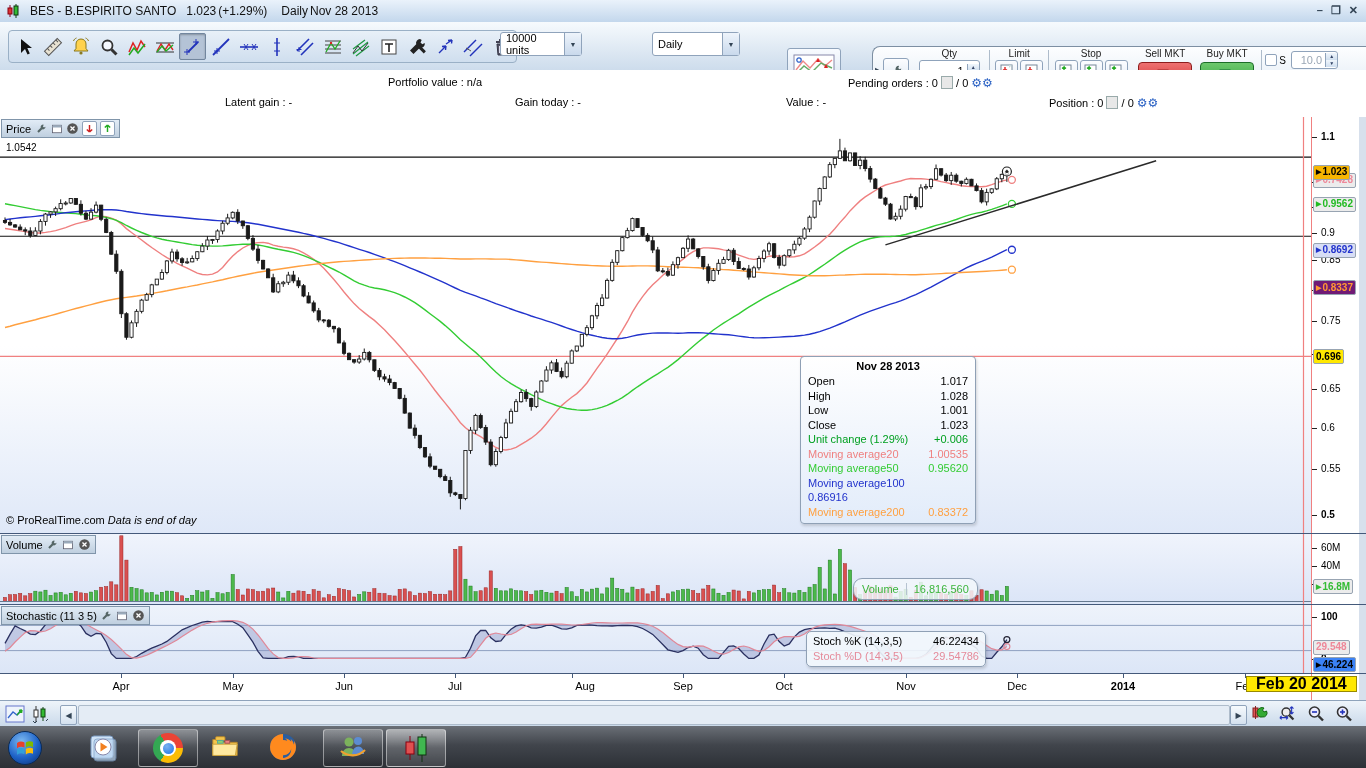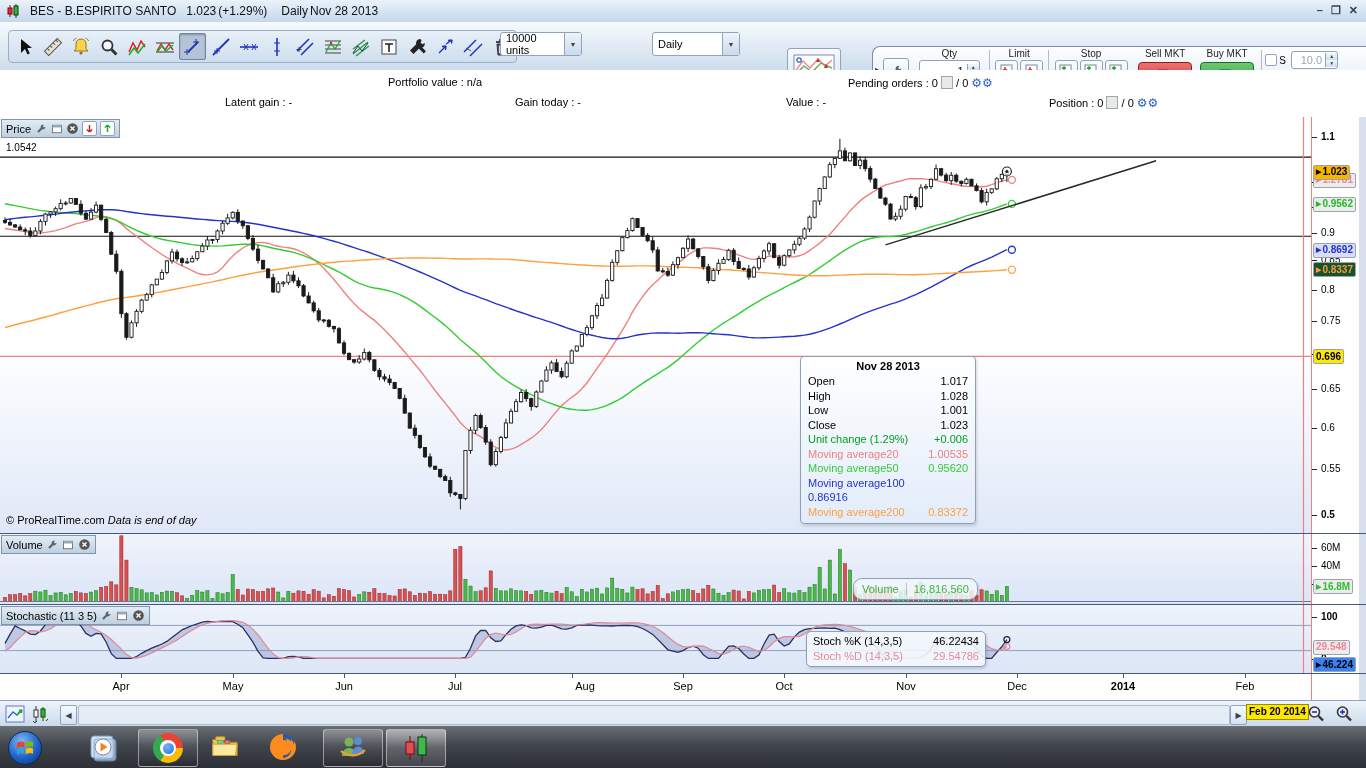--- a/index.html
+++ b/index.html
@@ -76,21 +76,21 @@
   #gutter .ticklab{position:absolute;left:9px;font-size:10px;color:#000;}
   .ptag{position:absolute;left:1px;height:13px;line-height:12px;font-size:10px;font-weight:bold;
     border:1px solid #98a4b2;border-radius:2px;padding:0 2px;display:flex;align-items:center;white-space:nowrap;}
   .ptag .ar{font-size:7px;margin-right:1px;}
   #rscroll{position:absolute;left:1358px;top:117px;width:8px;height:583px;background:#d7e0ec;border-left:1px solid #9ab0c6;}
   
   #xstrip{position:absolute;left:0;top:673px;width:1311px;height:27px;background:#fff;z-index:10;}
   .mtick{position:absolute;top:0;width:1px;height:5px;background:#44597a;}
   .mlab{position:absolute;top:7px;font-size:11px;color:#000;transform:translateX(-50%);white-space:nowrap;}
   #cursor-xtag{position:absolute;left:1246px;top:676px;z-index:45;background:#ffe800;border:1px solid #998a00;
-    font-size:10px;font-weight:bold;padding:0 2px;height:14px;line-height:14px;margin-top:28px;}
+    font-size:16px;font-weight:bold;padding:0 9px;height:14px;line-height:14px;}
   
   #appbar{position:absolute;left:0;top:700px;width:1366px;height:26px;
     background:linear-gradient(#eef4fa,#c9d9ea);border-top:1px solid #8fa3bb;}
   .abtn{position:absolute;top:3px;width:20px;height:20px;display:flex;align-items:center;justify-content:center;}
   .scrollarr{position:absolute;top:4px;width:15px;height:18px;background:linear-gradient(#f6fafd,#d4e1ef);
     border:1px solid #8fa3bb;border-radius:2px;display:flex;align-items:center;justify-content:center;font-size:8px;color:#345;}
   #scrolltrack{position:absolute;left:78px;top:4px;width:1150px;height:18px;background:#e4ecf5;
     border:1px solid #aebccb;border-radius:2px;}
   
   #taskbar{position:absolute;left:0;top:726px;width:1366px;height:42px;
@@ -1225,31 +1225,31 @@
       <div class="tickline" style="top: 448.5px;"></div>
       <div class="ticklab" style="top: 442.5px;">40M</div>
       <div class="tickline" style="top: 466.5px;"></div>
       <div class="ticklab" style="top: 460.5px;">20M</div>
       <div class="tickline" style="top: 500px;"></div>
       <div class="ticklab" style="top: 494px; font-weight: bold;">100</div>
       <div class="tickline" style="top: 542px;"></div>
       <div class="ticklab" style="top: 536px; font-weight: bold;">0</div>
       <div class="ptag" style="top: 55.8897px; background: rgb(236, 236, 236); color: rgb(238, 136, 153);">
         <span class="ar" style="color: rgb(238, 136, 153);">▶</span>
-        <span>1.2781</span>
+        <span>0.7428</span>
       </div>
       <div class="ptag" style="top: 79.9253px; background: rgb(236, 236, 236); color: rgb(34, 187, 34);">
         <span class="ar" style="color: rgb(34, 187, 34);">▶</span>
         <span>0.9562</span>
       </div>
       <div class="ptag" style="top: 125.714px; background: rgb(216, 222, 245); color: rgb(34, 51, 204);">
         <span class="ar" style="color: rgb(34, 51, 204);">▶</span>
         <span>0.8692</span>
       </div>
-      <div class="ptag" style="top: 145px; background: #14532d; color: rgb(255, 153, 51);">
+      <div class="ptag" style="top: 163px; background: #701a75; color: rgb(255, 153, 51);">
         <span class="ar" style="color: rgb(255, 153, 51);">▶</span>
         <span>0.8337</span>
       </div>
       <div class="ptag" style="top: 232.382px; background: rgb(255, 232, 0); color: rgb(0, 0, 0);">
         <span>0.696</span>
       </div>
       <div class="ptag" style="top: 47.512px; background: rgb(247, 181, 0); color: rgb(0, 0, 0);">
         <span class="ar" style="color: rgb(0, 0, 0);">▶</span>
         <span>1.023</span>
       </div>

